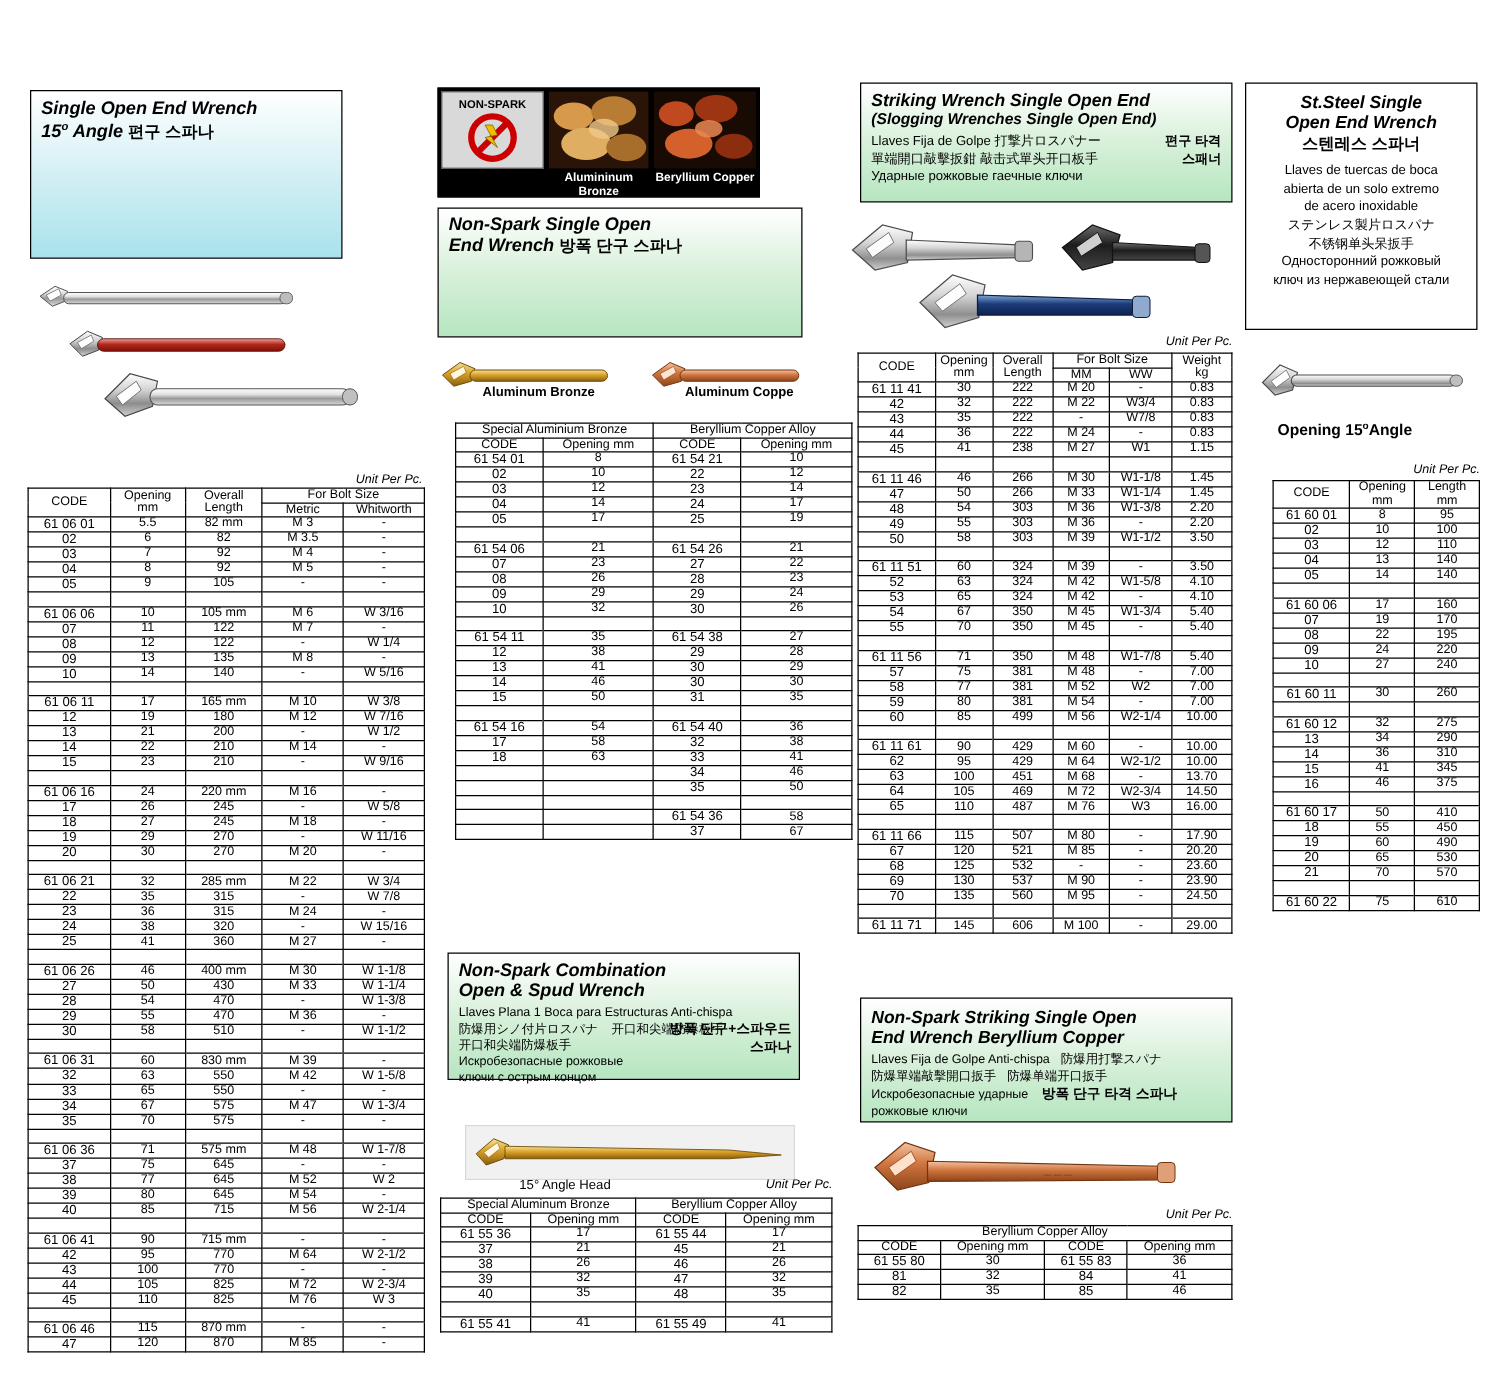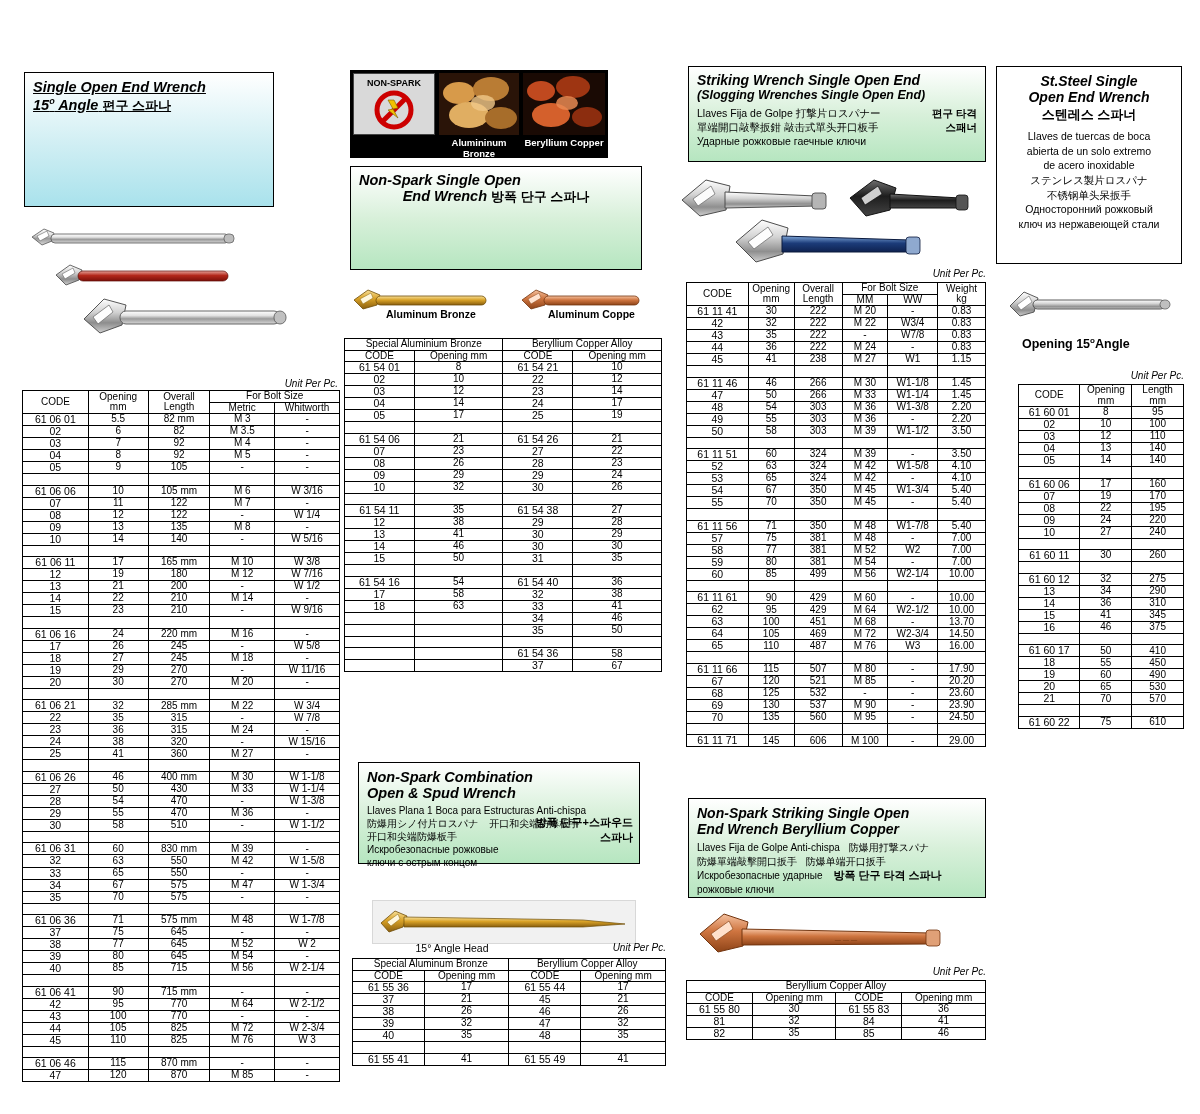--- a/index.html
+++ b/index.html
@@ -24,21 +24,21 @@
     display:flex; align-items:center;
   }
   .titlebar .t-en {
     font-style:italic; font-weight:bold; font-size:18px; letter-spacing:.2px;
   }
   .titlebar .t-kr { font-weight:bold; font-size:17px; margin-left:12px; }
 
   
   .hdrbox { position:absolute; border:1.5px solid #000; }
   .hdrbox .h-en { font-style:italic; font-weight:bold; }
-  .grad-cyan { background:linear-gradient(to bottom,#ffffff 0%,#cfeef3 55%,#a9e2ec 100%);text-decoration:underline; }
+  .grad-cyan { background:linear-gradient(to bottom,#ffffff 0%,#cfeef3 55%,#a9e2ec 100%); }
   .grad-green { background:linear-gradient(to bottom,#ffffff 0%,#d8f0da 50%,#b6e6c0 100%); }
   .grad-white { background:#ffffff; }
 
   
   table.t { border-collapse:collapse; font-size:10px; }
   table.t td, table.t th {
     border:1px solid #000; text-align:center; padding:0 2px;
     font-weight:normal; line-height:1.05;
   }
   table.t th { font-size:10px; }
@@ -559,21 +559,21 @@
         <ellipse cx="44" cy="30" rx="11" ry="7" fill="#ea8a52" opacity="0.85"></ellipse>
       </svg>
     </div>
     <div class="abs" style="left:86px; top:66px; width:84px; text-align:center; font-size:9.5px; font-weight:bold; color:#fff;">Alumininum Bronze</div>
     <div class="abs" style="left:170px; top:66px; width:86px; text-align:center; font-size:9.5px; font-weight:bold; color:#fff;">Beryllium Copper</div>
   </div>
 
   <div class="hdrbox grad-green" style="left:350px; top:166px; width:292px; height:104px;">
     <div style="padding:5px 8px 0 8px;">
       <div class="h-en" style="font-size:14.5px;">Non-Spark Single Open</div>
-      <div class="h-en" style="font-size:14.5px;text-align:center;">
+      <div class="h-en" style="font-size:14.5px;">
         <span>End Wrench</span>
         <span style="font-style:normal; font-size:13px;">방폭 단구 스파나</span>
       </div>
     </div>
   </div>
 
   <div class="abs" style="left:344px; top:280px; width:300px; height:55px;">
     <svg width="300" height="55" viewBox="0 0 300 55">
       <defs>
         <linearGradient id="gold" x1="0" y1="0" x2="0" y2="1">
@@ -595,21 +595,21 @@
       <g transform="translate(174,4)">
         <path d="M4 16 L18 6 L30 11 L27 21 L13 25 Z" fill="url(#copp)" stroke="#73350f" stroke-width="0.8"></path>
         <path d="M10 15 L21 9 L23 14 L13 20 Z" fill="#ffe2cf" stroke="#8c4a1e" stroke-width="0.5"></path>
         <rect x="26" y="12" width="95" height="9" rx="4.5" fill="url(#copp)" stroke="#73350f" stroke-width="0.8"></rect>
       </g>
     </svg>
   </div>
   <div class="abs" style="left:386px; top:308px; font-size:10.5px; font-weight:bold;">Aluminum Bronze</div>
   <div class="abs" style="left:548px; top:308px; font-size:10.5px; font-weight:bold;">Aluminum Coppe</div>
 
-  <div class="abs" style="left:344px; top:338px; width:318px;">
+  <div class="abs" style="left:364px; top:338px; width:318px;">
     <table class="t" style="width:318px;">
       <thead>
         <tr>
           <th colspan="2" style="width:159px;">Special Aluminium Bronze</th>
           <th colspan="2" style="width:159px;">Beryllium Copper Alloy</th>
         </tr>
         <tr>
           <th style="width:70px;">CODE</th>
           <th style="width:89px;">Opening mm</th>
           <th style="width:70px;">CODE</th>

